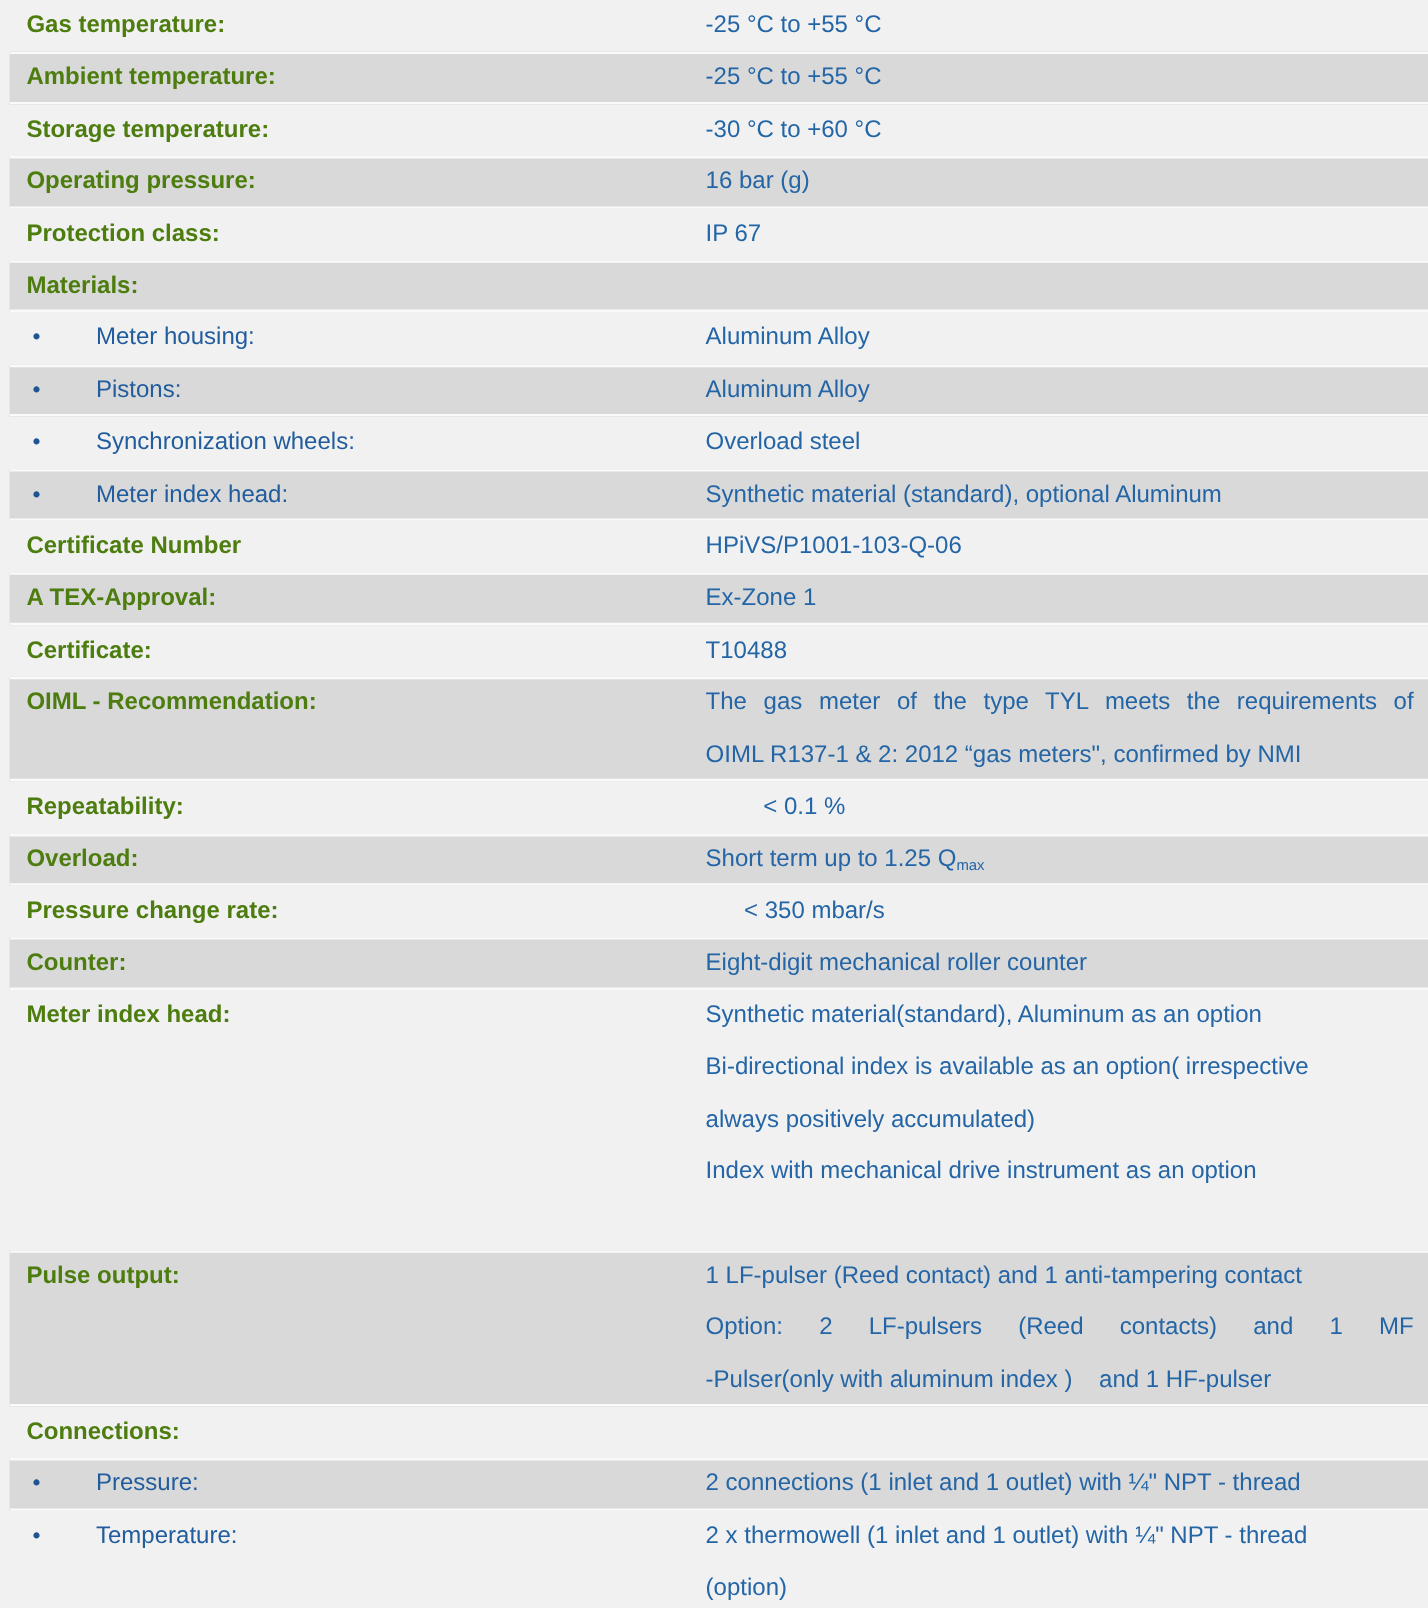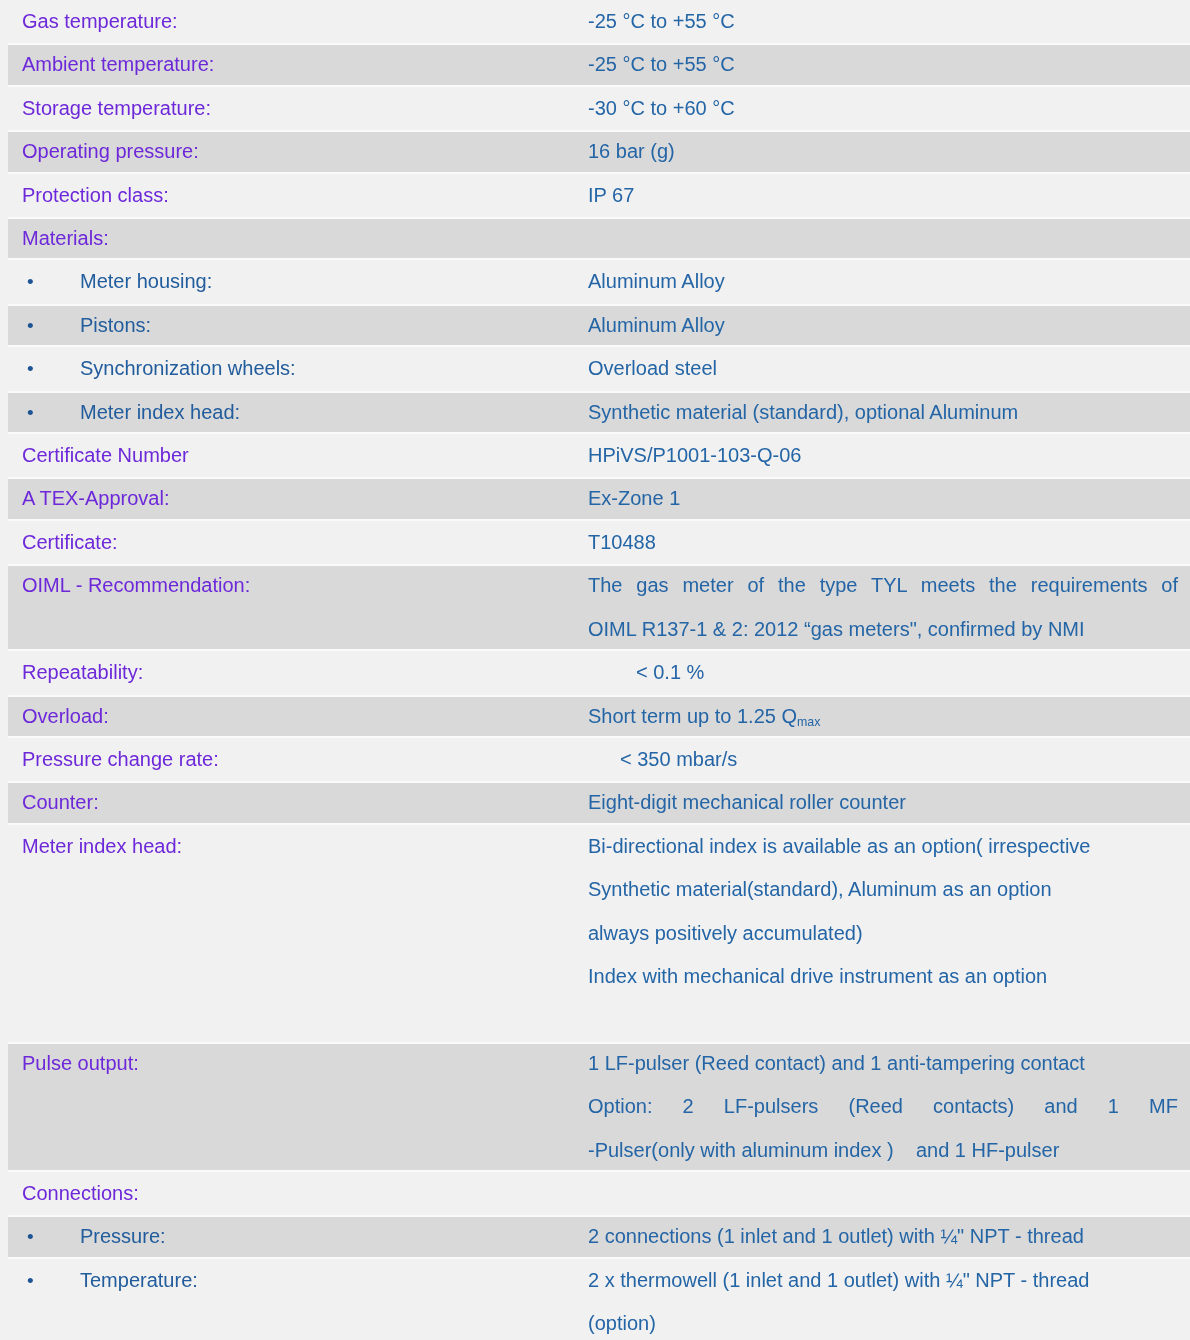--- a/index.html
+++ b/index.html
@@ -33,22 +33,22 @@
   }
   .label {
     display: block;
     line-height: 43.4px;
     font-size: 20px;
     color: #215C9C;
     padding-left: 14px;
     white-space: nowrap;
   }
   .label.bold {
-    font-weight: normal;
-    color: #6d28d9;
+    font-weight: bold;
+    color: #4d7c0f;
   }
   .row.bullet .label {
     padding-left: 72px;
   }
   .bullet-dot {
     position: absolute;
     left: 19px;
     top: 0;
     line-height: 43.4px;
     font-size: 19px;
@@ -227,22 +227,22 @@
       </div>
       <div class="cell-value">
         <div class="vl"><span>Eight-digit mechanical roller counter</span></div>
       </div>
     </div>
     <div class="row" style="min-height: 217px;">
       <div class="cell-label">
         <span class="label bold">Meter index head:</span>
       </div>
       <div class="cell-value">
+        <div class="vl"><span>Synthetic material(standard), Aluminum as an option</span></div>
         <div class="vl"><span>Bi-directional index is available as an option( irrespective</span></div>
-        <div class="vl"><span>Synthetic material(standard), Aluminum as an option</span></div>
         <div class="vl"><span>always positively accumulated)</span></div>
         <div class="vl"><span>Index with mechanical drive instrument as an option</span></div>
       </div>
     </div>
     <div class="row shaded" style="min-height: 130.2px;">
       <div class="cell-label">
         <span class="label bold">Pulse output:</span>
       </div>
       <div class="cell-value">
         <div class="vl"><span>1 LF-pulser (Reed contact) and 1 anti-tampering contact</span></div>

